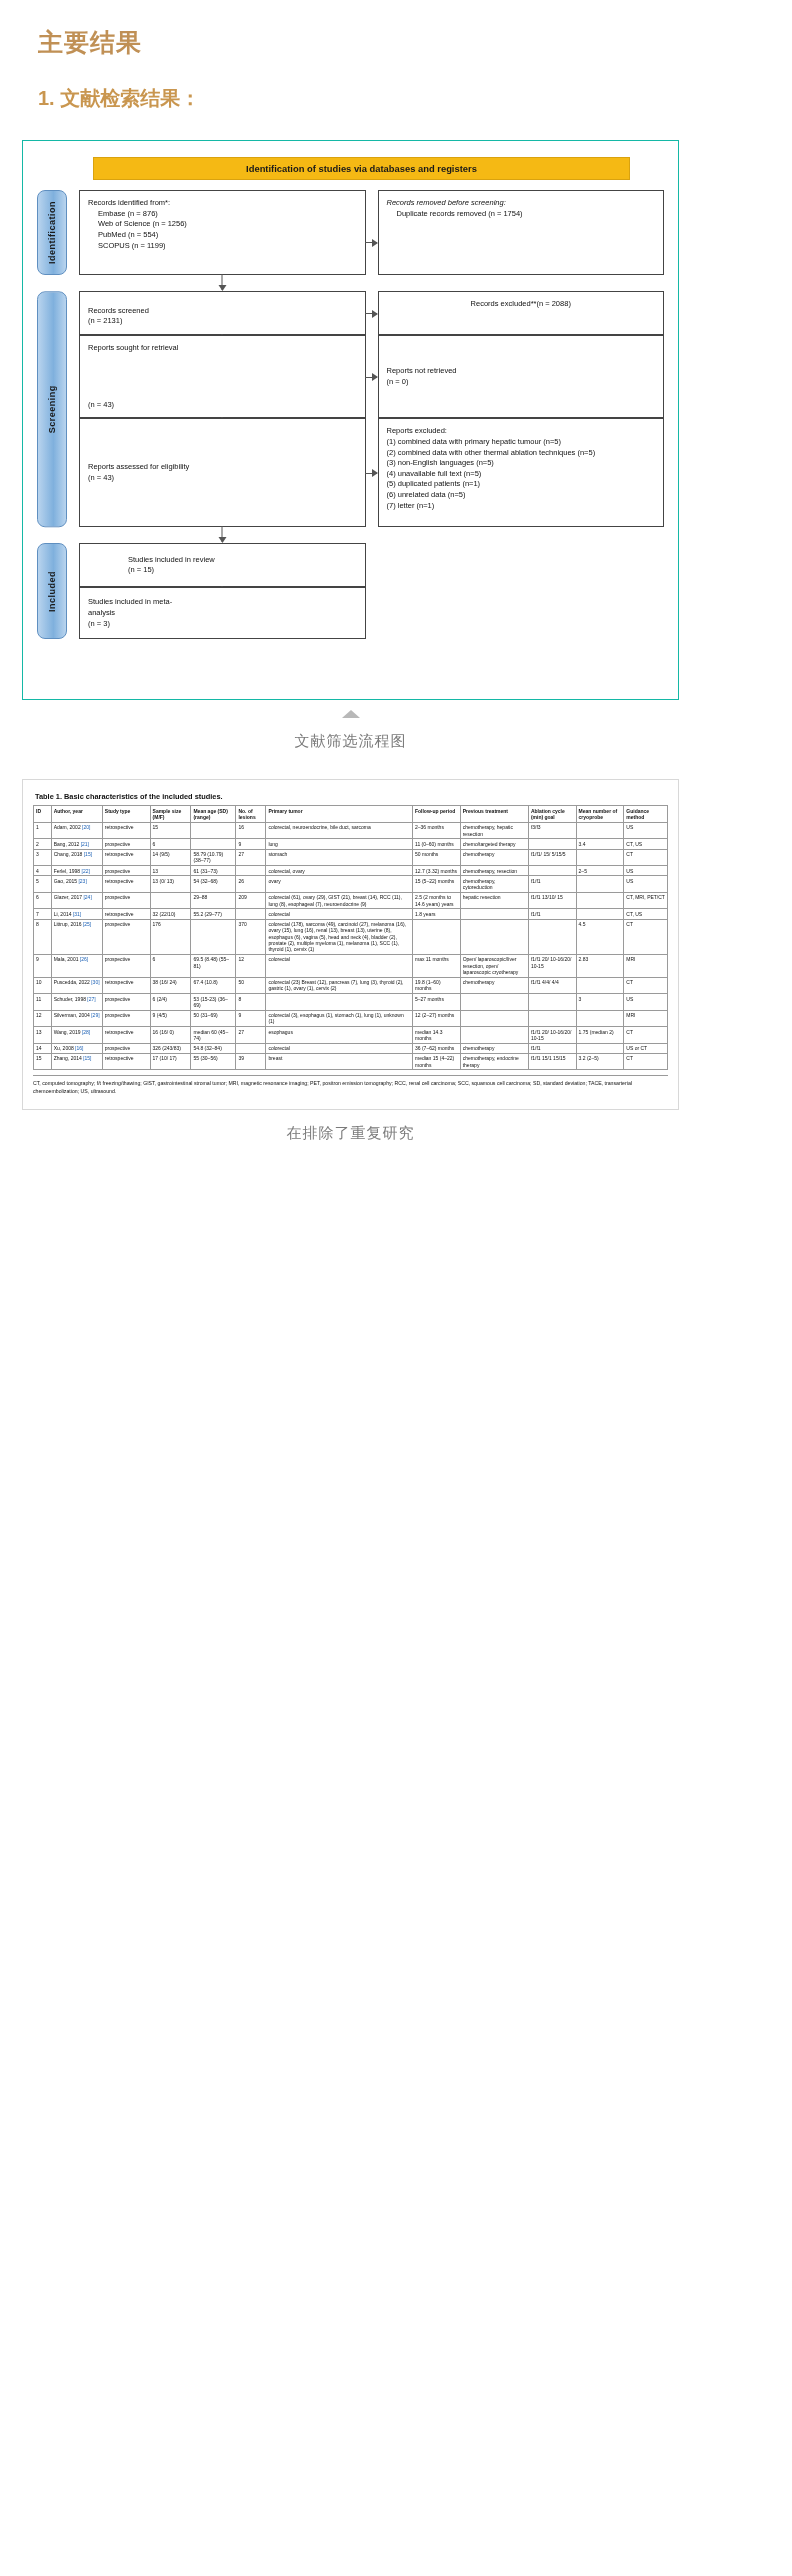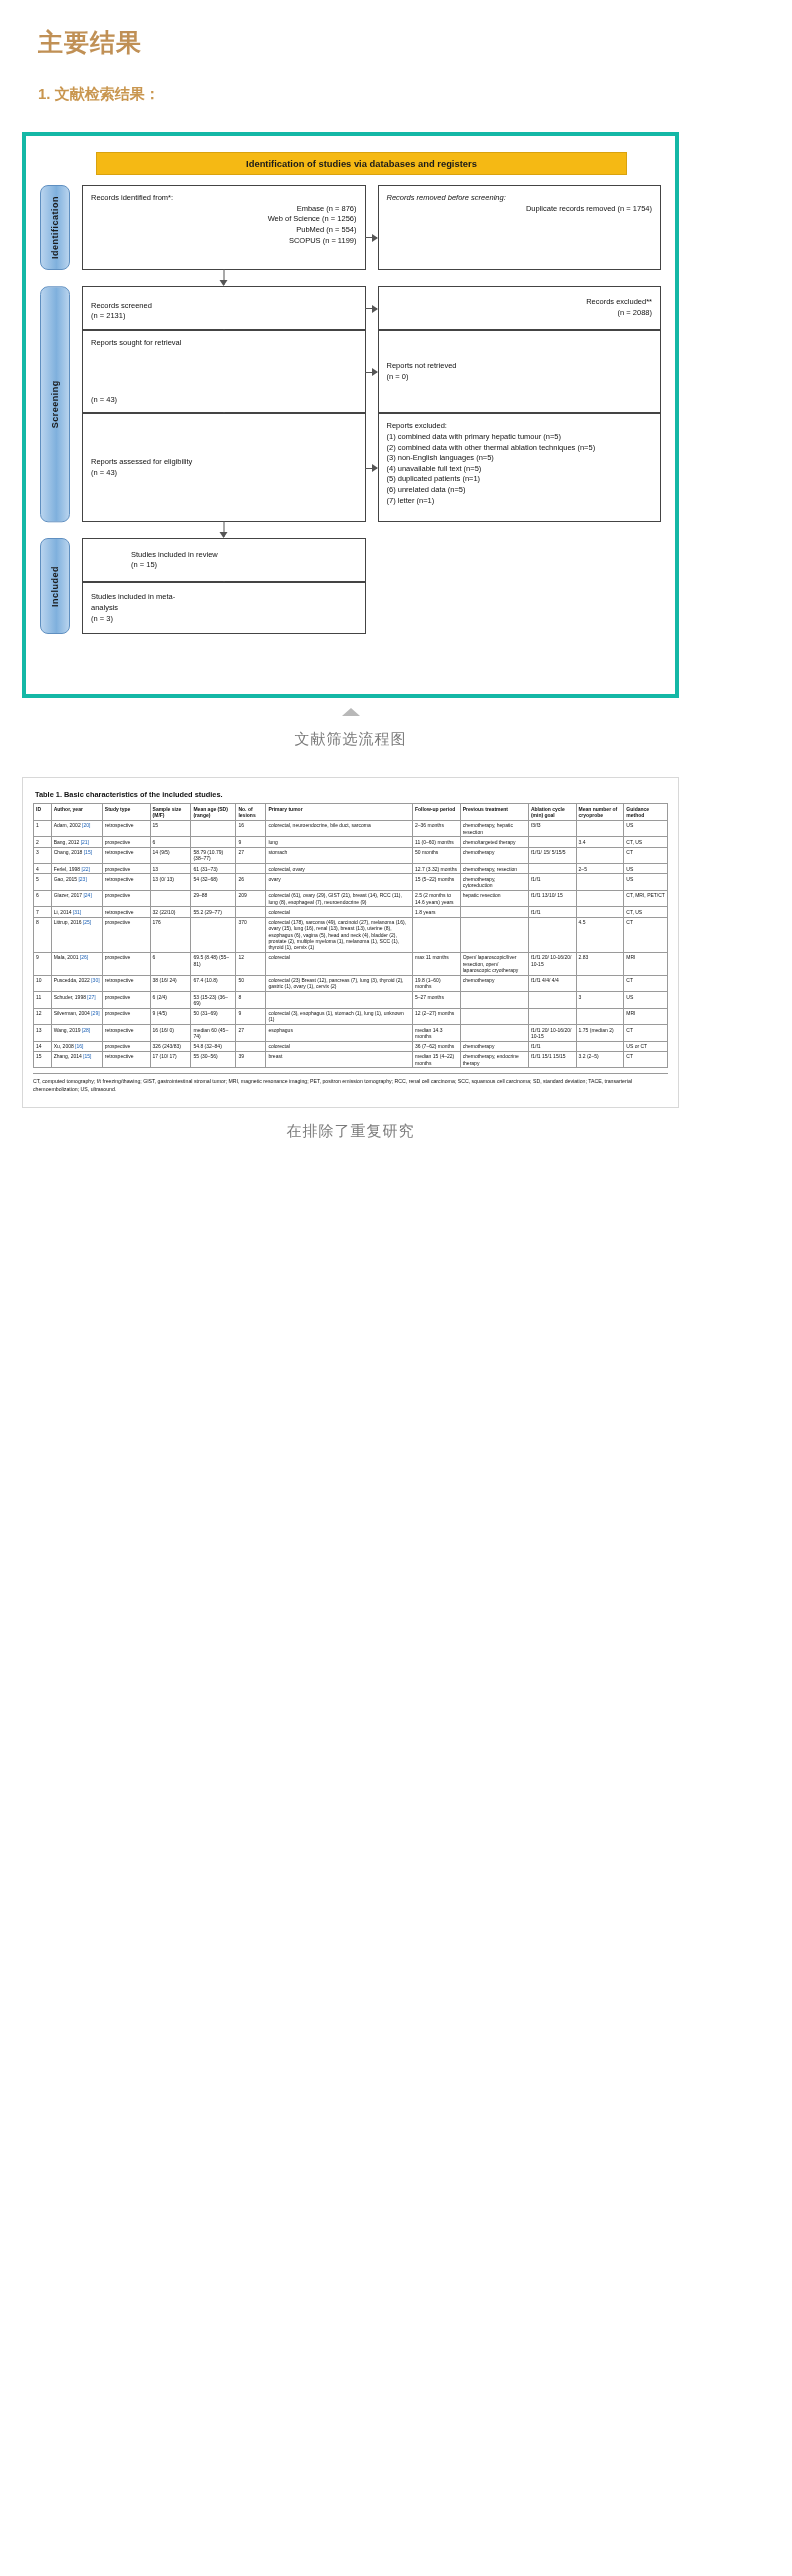--- a/index.html
+++ b/index.html
@@ -17,41 +17,41 @@
   .article-head { padding: 26px 38px 0 38px; }
   h1.main-title {
     font-size: 25px;
     font-weight: bold;
     color: #c09055;
     margin: 0 0 26px 0;
     letter-spacing: 1px;
     font-family: "Liberation Serif", "DejaVu Serif", serif;
   }
   h2.section-title {
-    font-size: 15px;
+    font-size: 20px;
     font-weight: bold;
     color: #c9964f;
     margin: 0 0 18px 0;
   }
   p.body-text {
     font-size: 21px;
     line-height: 1.78;
     color: #2b2b2b;
     margin: 0;
     text-align: justify;
     letter-spacing: 0.3px;
   }
 
   
   figure.fig {
     margin: 28px 0 0 0;
     padding: 0 22px;
   }
   .fig-frame {
-    border: 4px solid #14b8a6;
+    border: 1px solid #14b8a6;
     background: #fff;
     padding: 12px 14px;
   }
   .fig-caption {
     text-align: center;
     color: #7a7a7a;
     font-size: 15px;
     margin-top: 14px;
     letter-spacing: 1px;
   }
@@ -97,21 +97,21 @@
   }
   .pbox {
     border: 1px solid #444;
     background:#fff;
     font-size: 7.5px;
     line-height: 1.42;
     padding: 7px 8px;
     color:#111;
     position: relative;
   }
-  .pbox .ind { padding-left: 10px; display:block;text-align:right; }
+  .pbox .ind { padding-left: 10px; display:block; }
   .pbox i { font-style: italic; }
   .empty { border:none; background:transparent; }
   .rowgap { height: 16px; grid-column: 1 / -1; }
   
   .arrow-v {
     position:absolute; left:50%; width:1px; background:#555;
     transform: translateX(-0.5px);
   }
   .arrow-v::after {
     content:""; position:absolute; bottom:-1px; left:-3.5px;
@@ -208,21 +208,21 @@
           <div class="rowgap"></div>
 
           <div class="stage-label" style="grid-row: 3 / 8;">Screening</div>
 
           <div class="pbox" style="grid-row:3/4; min-height:44px; display:flex; flex-direction:column; justify-content:flex-end;">
             <span>Records screened</span>
             <span>(n = 2131)</span>
             <div class="arrow-h" style="left:100%; width:12px;"></div>
             <div class="arrow-v" style="top:100%; height:16px;"></div>
           </div>
-          <div class="pbox" style="grid-row:3/4; min-height:44px; display:flex; flex-direction:column; justify-content:center;text-align:right;">
+          <div class="pbox" style="grid-row:3/4; min-height:44px; display:flex; flex-direction:row; justify-content:center;">
             <span>Records excluded**</span>
             <span>(n = 2088)</span>
           </div>
 
           <div class="rowgap"></div>
 
           <div class="pbox" style="grid-row:5/6; min-height:44px; display:flex; flex-direction:column; justify-content:center;gap:46px;">
             <span>Reports sought for retrieval</span>
             <span>(n = 43)</span>
             <div class="arrow-h" style="left:100%; width:12px;"></div>

